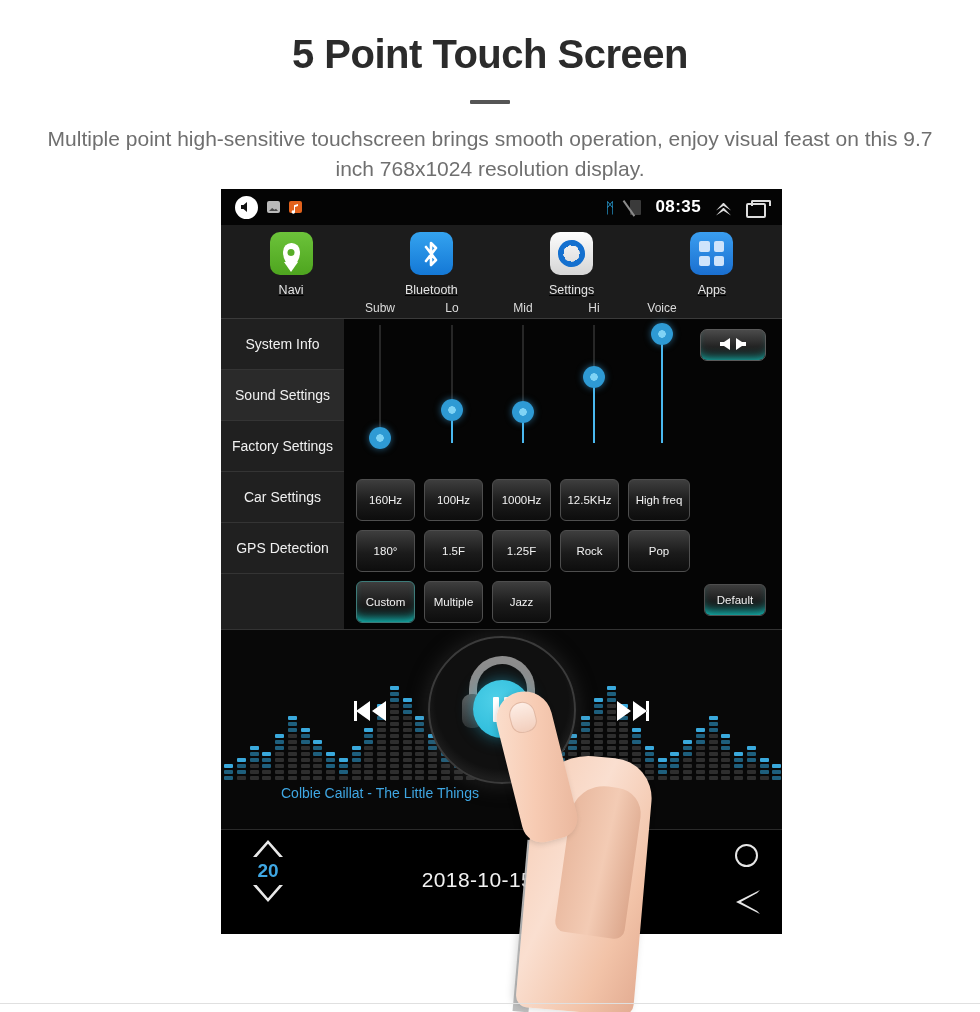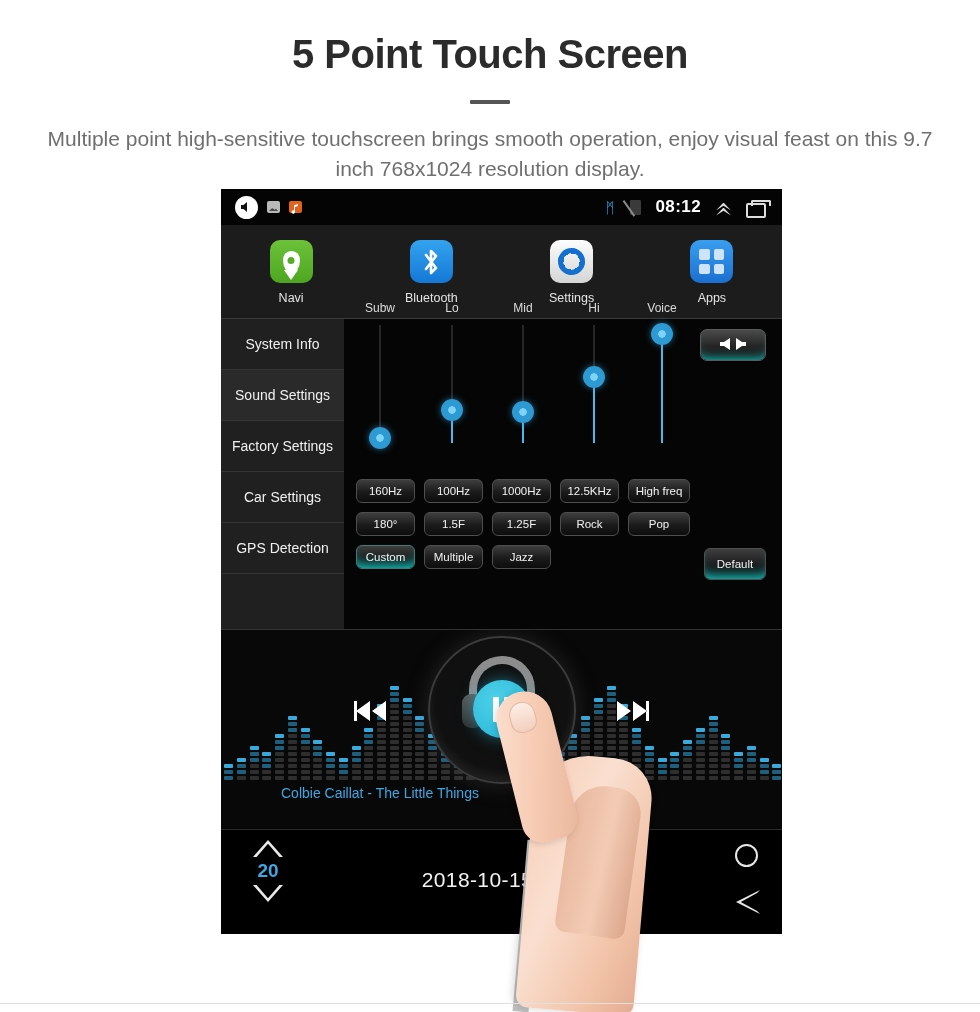--- a/index.html
+++ b/index.html
@@ -101,21 +101,22 @@
   }
 
   
   .dock {
     height: 94px; background: #1c1c1c;
     display: flex; align-items: flex-start;
     border-bottom: 1px solid #3a3a3a;
   }
   .dock-item {
     flex: 1; display: flex; flex-direction: column; align-items: center;
-    padding-top: 15px;
+    padding-top: 7px;
+    text-decoration: underline;
   }
   .app-ico {
     width: 43px; height: 43px; border-radius: 10px;
     display: flex; align-items: center; justify-content: center;
     position: relative;
   }
   .dock-label { color: #e4e4e4; font-size: 12.5px; margin-top: 8px; }
 
   .ic-navi { background: linear-gradient(#6cc33a, #4ea51f); }
   .ic-radio { background: linear-gradient(#fb8034, #ef5f13); }
@@ -219,21 +220,21 @@
     background: linear-gradient(#4b4b4b, #242424 55%, #121212);
     border: 1px solid #5a5a5a;
     box-shadow: inset 0 -9px 11px -8px #1ad8d0;
     display: flex; align-items: center; justify-content: center; gap: 2px;
   }
   .spk-l, .spk-r { color: #fff; font-size: 14px; line-height: 1; }
 
   .btn-rows { position: absolute; left: 12px; right: 12px; top: 160px; }
   .btn-row { display: flex; gap: 9px; margin-bottom: 9px; position: relative; }
   .eqbtn {
-    width: 59px; height: 24px; border-radius: 6px;
+    width: 59px; height: 42px; border-radius: 6px;
     background: linear-gradient(#3e3e3e, #1b1b1b 55%, #0d0d0d);
     border: 1px solid #4e4e4e;
     color: #f2f2f2; font-size: 11.5px;
     display: flex; align-items: center; justify-content: center;
   }
   .eqbtn.wide { width: 62px; }
   .eqbtn.on {
     box-shadow: inset 0 -11px 12px -8px #15d5cf;
     border-color: #3d7b79;
     text-align: center;
@@ -404,21 +405,21 @@
         <span class="mini-ico pic"></span>
         <span class="mini-ico mus">
           <svg width="13" height="12" viewBox="0 0 13 12">
               <path d="M9 1 L5 2.3 v5.2 a1.7 1.7 0 1 0 1 1.5 V4 l3-0.9z" fill="#fff"></path>
             </svg>
         </span>
       </div>
       <div class="sb-right">
         <span class="bt-ico">ᛗ</span>
         <span class="sim-ico"></span>
-        <span class="sb-time">08:12</span>
+        <span class="sb-time">08:35</span>
         <span class="chev-up"></span>
         <span class="recents"></span>
       </div>
     </div>
 
     <div class="dock">
       <div class="dock-item">
         <div class="app-ico ic-navi">
             <span class="pin"></span>
           </div>

